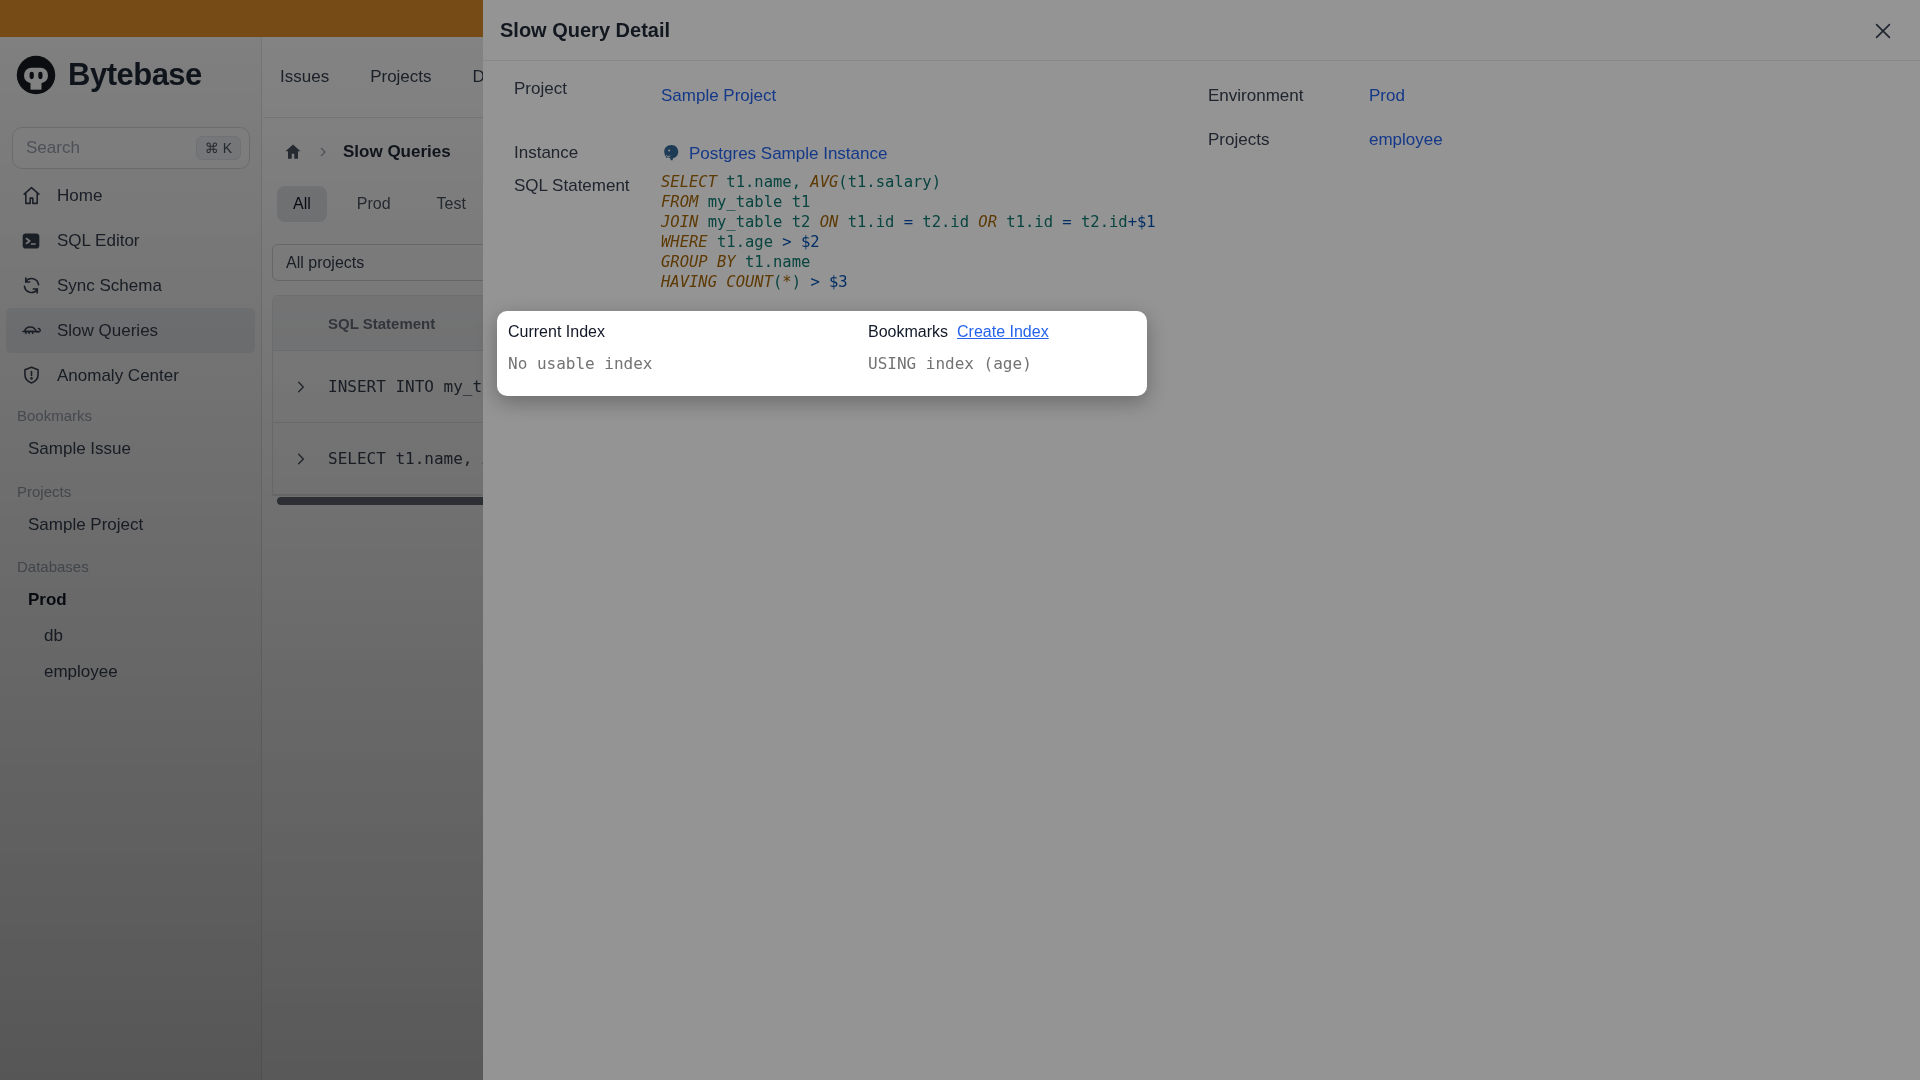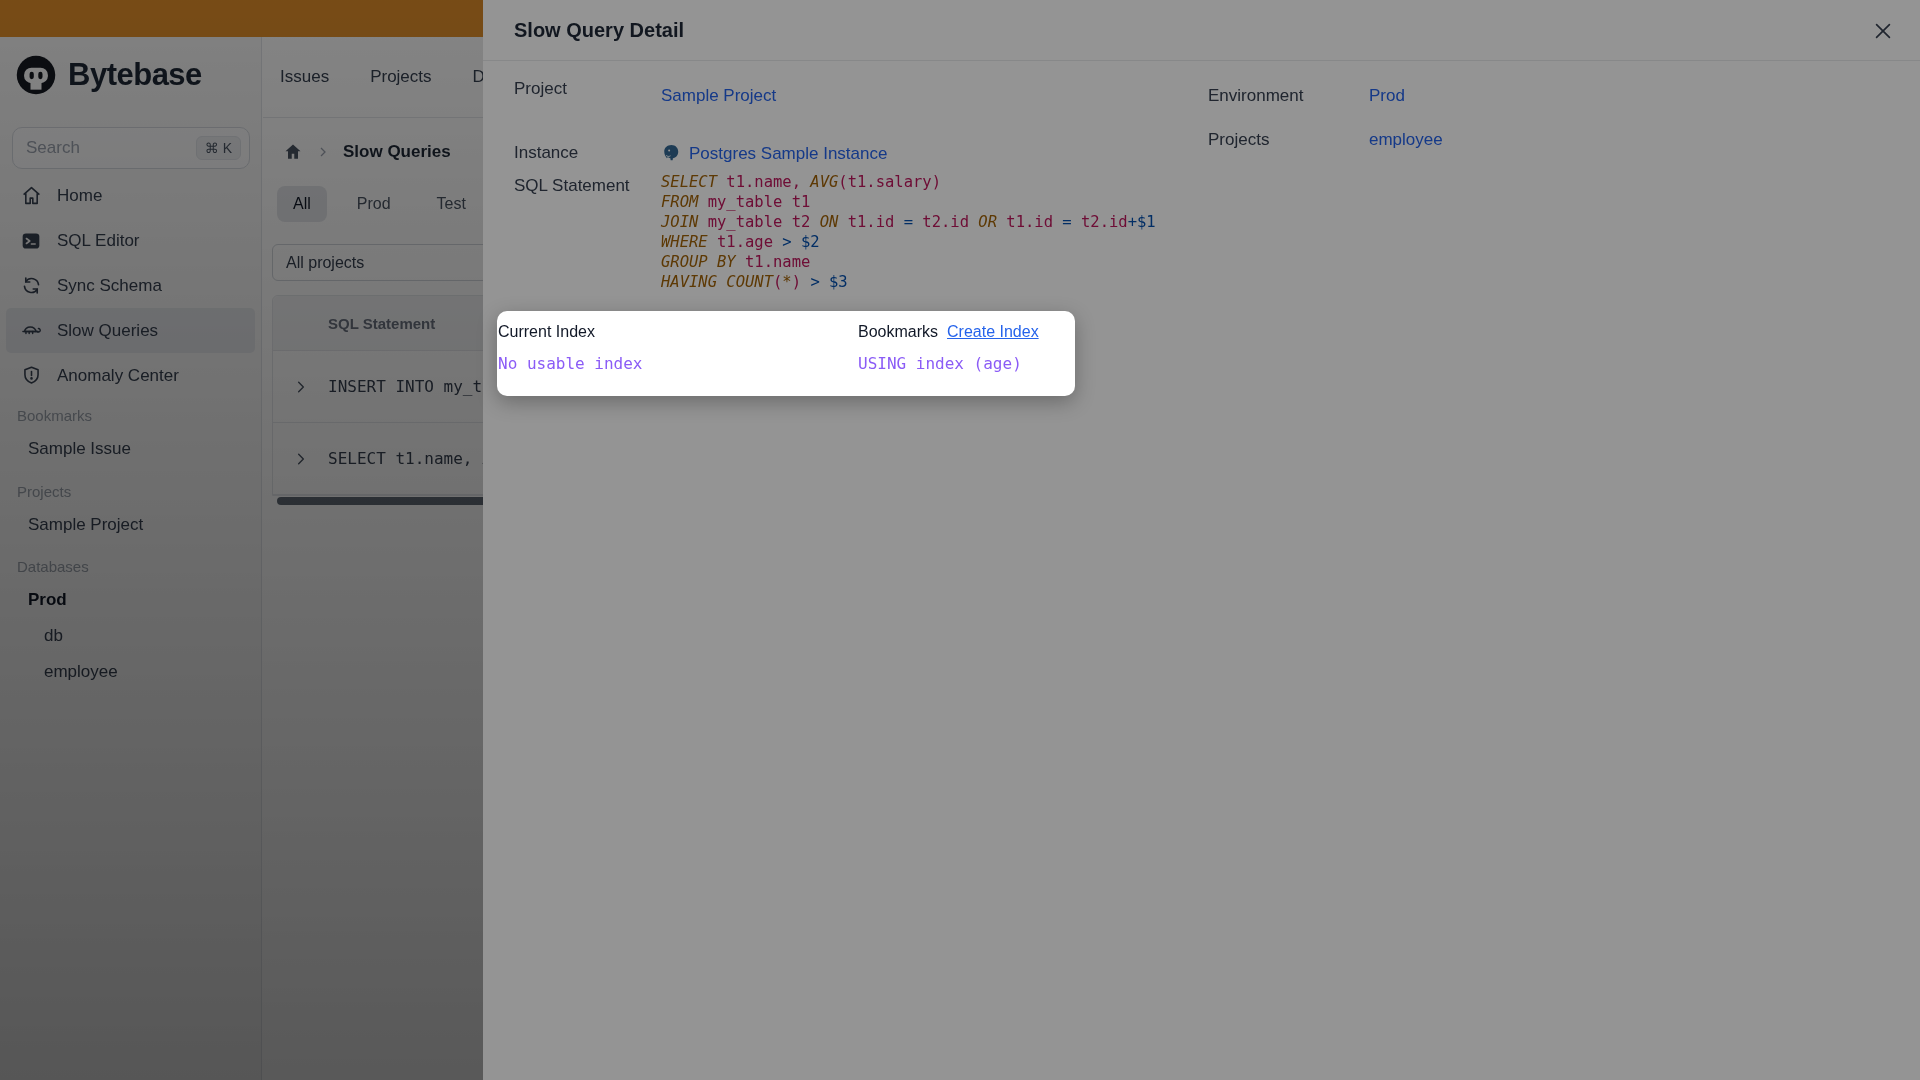--- a/index.html
+++ b/index.html
@@ -44,38 +44,38 @@
   .sq-thead { height:55px; background:#f3f4f6; border-bottom:1px solid #e5e7eb; display:flex; align-items:center; border-radius:6px 6px 0 0; }
   .sq-th { margin-left:55px; font-size:15px; font-weight:600; color:#6b7280; }
   .sq-row { height:72px; display:flex; align-items:center; border-bottom:1px solid #e5e7eb; background:#fff; }
   .sq-caret { width:16px; margin-left:21px; color:#4b5563; }
   .sq-sql { margin-left:18px; font-family:"DejaVu Sans Mono", monospace; font-size:16px; color:#374151; white-space:pre; }
   .hscroll { position:absolute; top:379px; left:14px; width:1100px; height:8px; border-radius:4px; background:#636c78; }
 
   
   .backdrop { position:absolute; inset:0; z-index:10; background:linear-gradient(rgba(0,0,0,0.10), rgba(0,0,0,0.40)); }
   .modal { position:absolute; top:0; left:483px; right:0; bottom:0; z-index:20; background:#fff; }
-  .modal-header { position:relative; height:61px; border-bottom:1px solid #e8eaed; display:flex; align-items:center; padding-left:31px; }
+  .modal-header { position:relative; height:61px; border-bottom:1px solid #e8eaed; display:flex; align-items:center; padding-left:17px; }
   .modal-title { font-size:20px; font-weight:600; color:#1f2937; }
   .modal-close { position:absolute; right:24px; top:18px; width:26px; height:26px; display:flex; align-items:center; justify-content:center; cursor:pointer; color:#374151; }
   .fld { position:absolute; font-size:17px; }
   .lbl { color:#374151; }
   .lnk { color:#2563eb; cursor:pointer; }
   .inst-val { display:flex; align-items:center; gap:7px; }
   .code { position:absolute; left:178px; top:172px; font-family:"DejaVu Sans Mono", monospace; font-size:15.5px; line-height:20px; white-space:pre; color:#24292f; }
   .tok-kw { color:#a16207;font-style:italic; }
   .tok-op { color:#0550ae; }
-  .tok-pl { color:#be185d; }
+  .tok-pl { color:#0f766e; }
 
   .dim { position:absolute; inset:0; z-index:30; background:rgba(0,0,0,0.42); }
 
-  .index-card { position:absolute; left:497px; top:311px; width:578px; height:85px; z-index:40; background:#fff; border-radius:10px; box-shadow:0 6px 20px rgba(0,0,0,0.28); padding:12px 1px; }
+  .index-card { position:absolute; left:497px; top:311px; width:650px; height:85px; z-index:40; background:#fff; border-radius:10px; box-shadow:0 6px 20px rgba(0,0,0,0.28); padding:12px 11px; }
   .ic-grid { display:grid; grid-template-columns:360px auto; row-gap:13px; }
   .ic-head { font-size:16px; color:#111827; }
-  .ic-val { font-family:"DejaVu Sans Mono", monospace; font-size:16px; color:#8b5cf6; }
+  .ic-val { font-family:"DejaVu Sans Mono", monospace; font-size:16px; color:#737373; }
   .ic-link { color:#2563eb; text-decoration:underline; cursor:pointer; margin-left:9px;text-align:right; }
   svg { display:block; }
 </style>
 </head>
 <body>
 
 <div class="stage">
 
   <div class="app">
     <div class="banner"></div>

